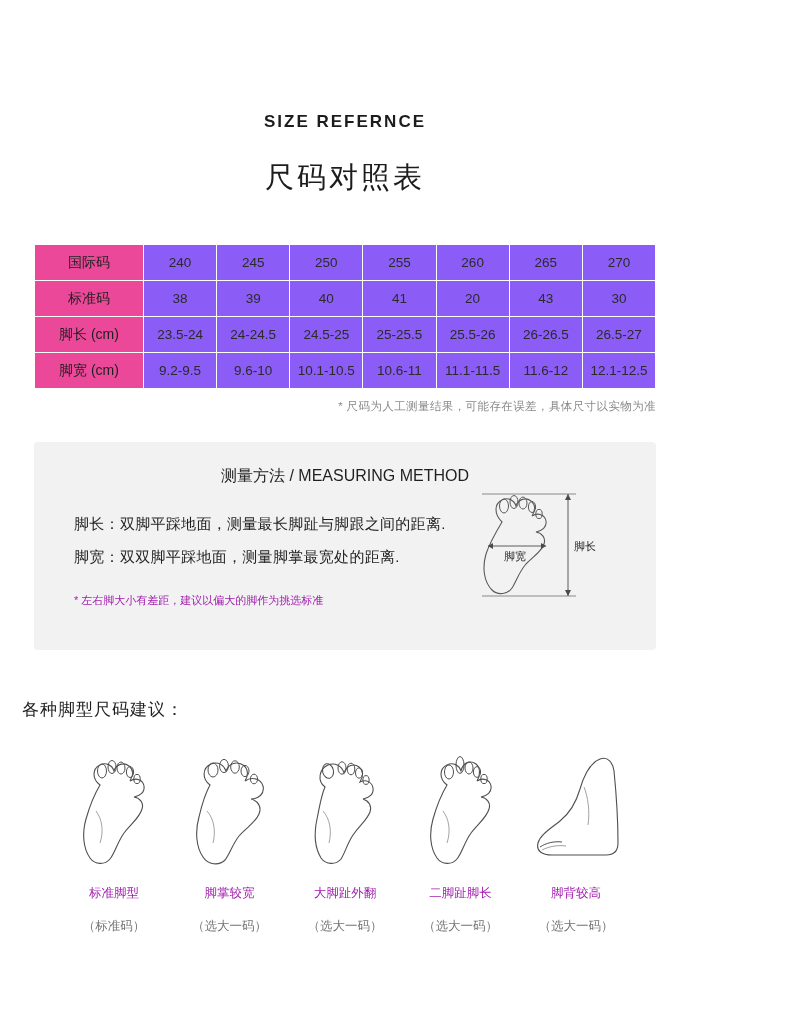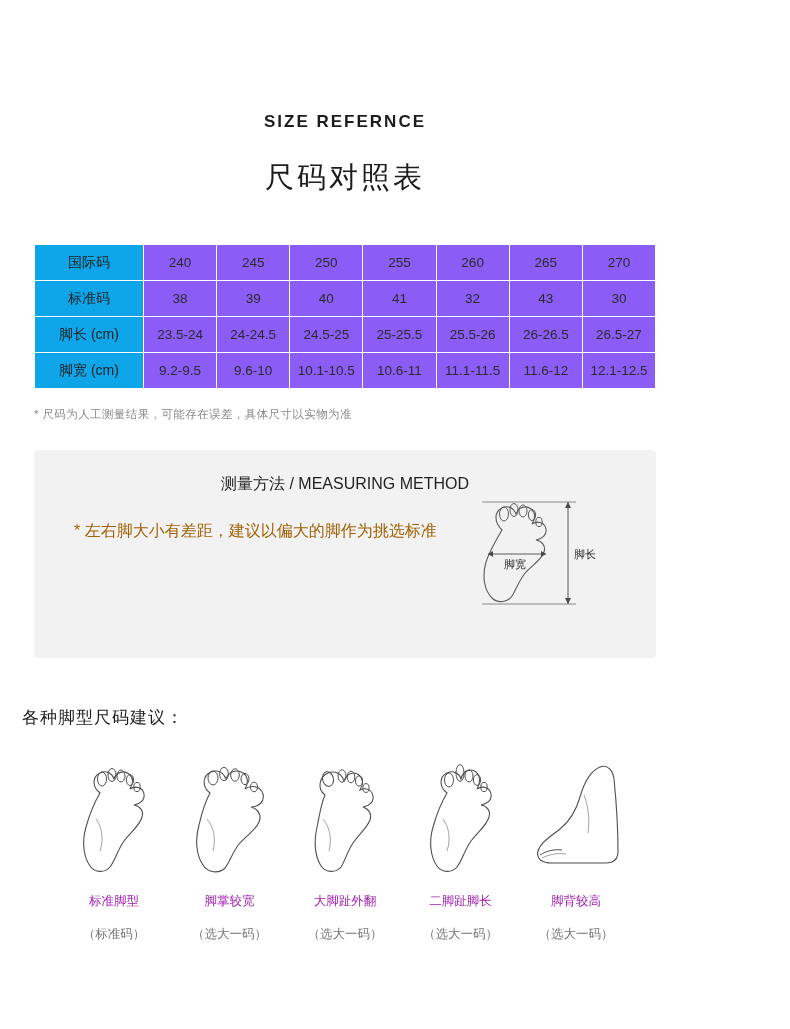--- a/index.html
+++ b/index.html
@@ -59,29 +59,29 @@
     border: 1px solid #ffffff;
     text-align: center;
     font-size: 13.5px;
     font-weight: normal;
     color: #2b2b2b;
     background: #8b5cf6;
     padding: 0;
   }
   table.size-table th.rowhead {
     width: 108px;
-    background: #0ea5e9;
+    background: #ec4899;
     font-size: 14px;
     color: #1f1f1f;
   }
   .note {
-    text-align: left;
+    text-align: right;
     font-size: 11.5px;
     color: #8a8a8a;
-    margin-top: 18px;
+    margin-top: 10px;
     letter-spacing: 0.4px;
   }
 
   
   .measure-box {
     margin: 28px 12px 0 12px;
     background: #f2f2f2;
     border-radius: 4px;
     padding: 24px 0 26px 0;
     position: relative;
@@ -100,22 +100,22 @@
   }
   .measure-line {
     font-size: 15px;
     color: #1f1f1f;
     margin-bottom: 14px;
     letter-spacing: 0.3px;
   }
   .measure-foot-note {
     margin-top: 26px;
     padding-left: 40px;
-    font-size: 16px;
-    color: #a16207;
+    font-size: 11px;
+    color: #a21caf;
   }
   .diagram {
     position: absolute;
     right: 52px;
     top: 42px;
     width: 140px;
     height: 120px;
   }
 
   
@@ -175,21 +175,21 @@
         <td>260</td>
         <td>265</td>
         <td>270</td>
       </tr>
       <tr>
         <th class="rowhead">标准码</th>
         <td>38</td>
         <td>39</td>
         <td>40</td>
         <td>41</td>
-        <td>32</td>
+        <td>20</td>
         <td>43</td>
         <td>30</td>
       </tr>
       <tr>
         <th class="rowhead">脚长 (cm)</th>
         <td>23.5-24</td>
         <td>24-24.5</td>
         <td>24.5-25</td>
         <td>25-25.5</td>
         <td>25.5-26</td>
@@ -206,20 +206,24 @@
         <td>11.6-12</td>
         <td>12.1-12.5</td>
       </tr>
     </tbody>
       </table>
     <div class="note">* 尺码为人工测量结果，可能存在误差，具体尺寸以实物为准</div>
   </div>
 
   <div class="measure-box">
     <div class="measure-title">测量方法 / MEASURING METHOD</div>
+    <div class="measure-lines">
+      <div class="measure-line">脚长：双脚平踩地面，测量最长脚趾与脚跟之间的距离.</div>
+      <div class="measure-line">脚宽：双双脚平踩地面，测量脚掌最宽处的距离.</div>
+    </div>
     <div class="measure-foot-note">* 左右脚大小有差距，建议以偏大的脚作为挑选标准</div>
 
     <svg class="diagram" viewBox="0 0 140 120">
 
       <path d="M38 38 C30 30 30 20 38 16 C44 13 50 16 52 22
                C54 15 62 13 67 17 C72 21 71 27 68 32
                C74 28 81 31 82 37 C83 43 78 47 72 48
                C78 49 82 54 80 60 C78 67 70 72 62 80
                C55 88 52 98 48 104 C44 110 34 112 28 106
                C20 98 18 84 22 70 C26 58 32 48 38 38 Z" fill="none" stroke="#5a5a5a" stroke-width="1.1"></path>

